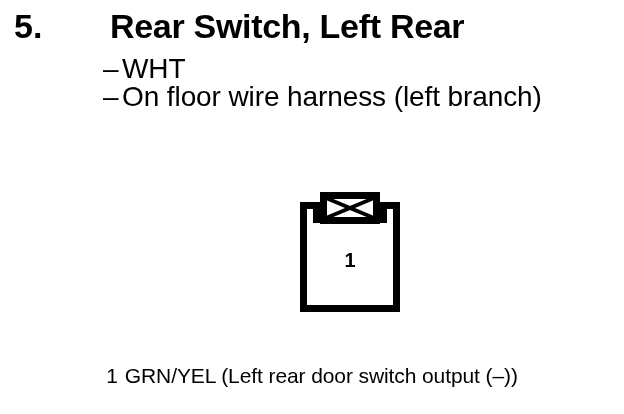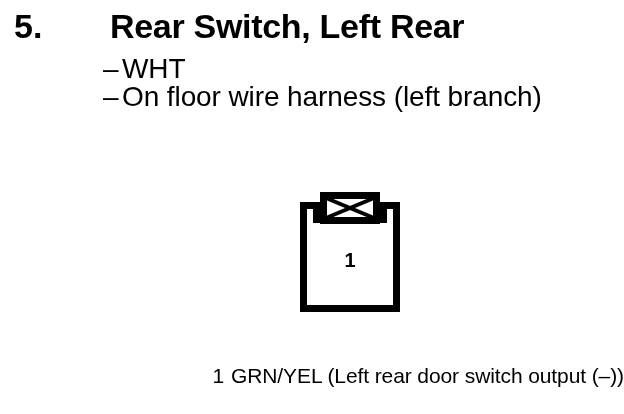--- a/index.html
+++ b/index.html
@@ -90,21 +90,21 @@
     font-weight: bold;
     line-height: 20px;
   }
 
   
   .pin-caption {
     position: absolute;
     left: 0;
     top: 362px;
     width: 624px;
-    text-align: right;
+    text-align: center;
     font-size: 21px;
     font-weight: normal;
     line-height: 28px;
     white-space: nowrap;
     letter-spacing: -0.1px;
   }
   .caption-pin {
     margin-right: 7px;
   }
 </style>

